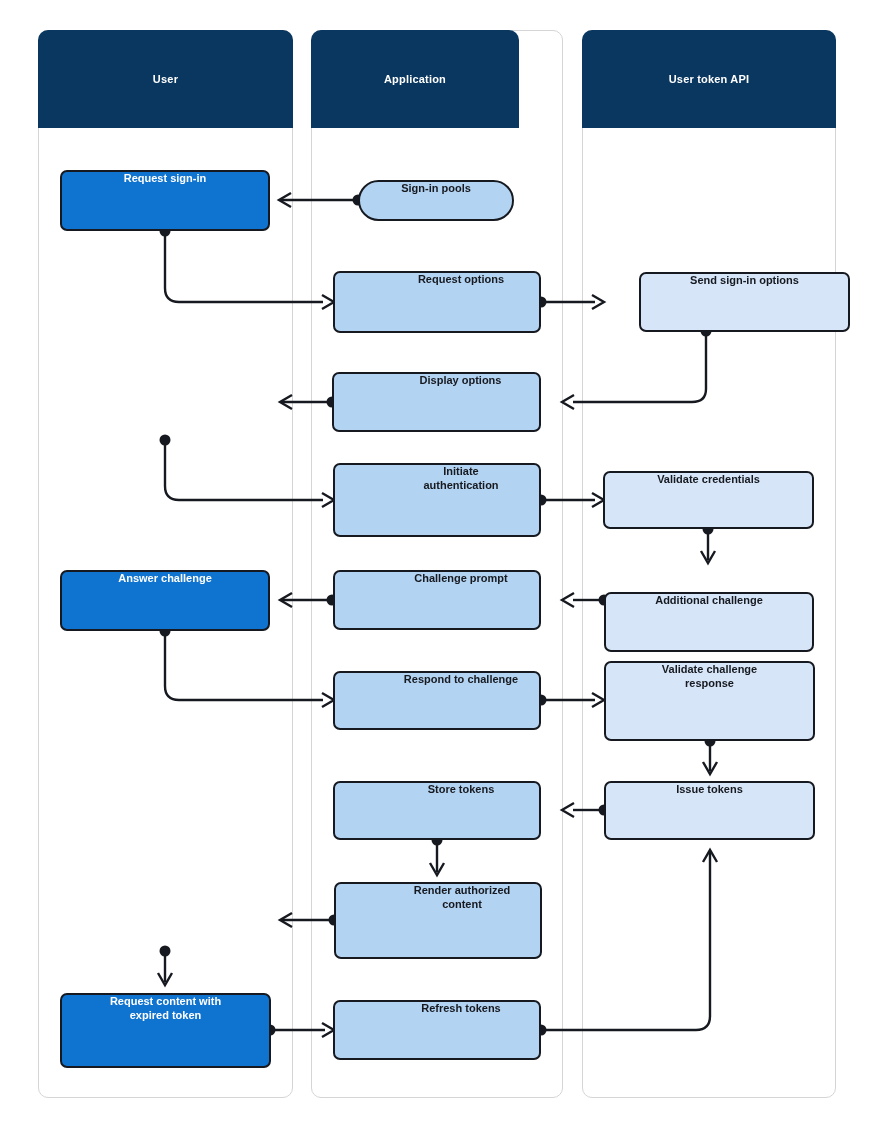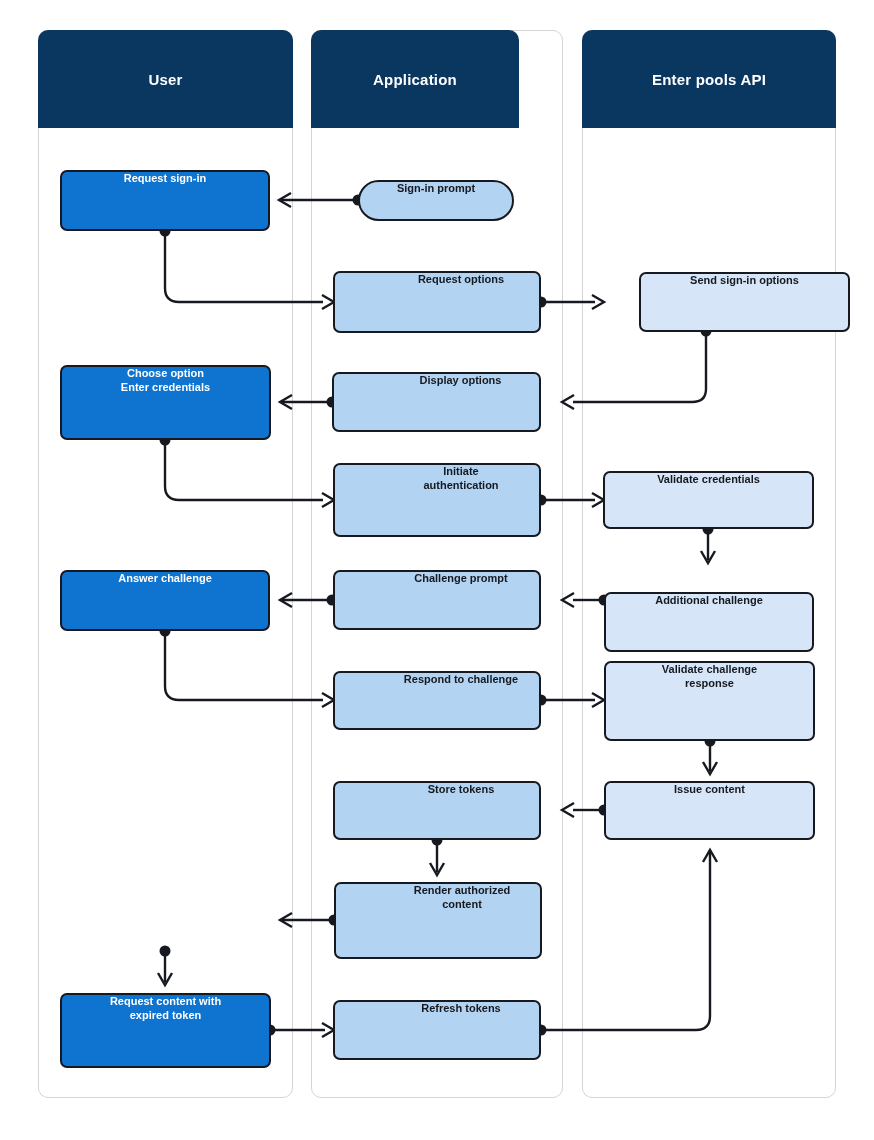--- a/index.html
+++ b/index.html
@@ -32,21 +32,21 @@
     position: absolute;
     background: #0a3760;
     border-radius: 10px 10px 0 0;
     box-sizing: border-box;
     display: flex;
     align-items: center;
     justify-content: center;
   }
   .lane-header-label {
     color: #ffffff;
-    font-size: 15px;
+    font-size: 11px;
     font-weight: bold;
     letter-spacing: 0.2px;
   }
   .node {
     position: absolute;
     box-sizing: border-box;
     border: 2.5px solid #16191f;
     display: flex;
     align-items: flex-start;
     justify-content: center;
@@ -96,21 +96,21 @@
   <div class="lane" style="left:311px; top:30px; width:252px; height:1068px;"></div>
   <div class="lane" style="left:582px; top:30px; width:254px; height:1068px;"></div>
 
   <div class="lane-header" style="left:38px; top:30px; width:255px; height:98px;">
     <span class="lane-header-label">User</span>
   </div>
   <div class="lane-header" style="left:311px; top:30px; width:208px; height:98px;">
     <span class="lane-header-label">Application</span>
   </div>
   <div class="lane-header" style="left:582px; top:30px; width:254px; height:98px;">
-    <span class="lane-header-label">Enter pools API</span>
+    <span class="lane-header-label">User token API</span>
   </div>
 
   <svg id="edges" viewBox="0 0 874 1140" xmlns="http://www.w3.org/2000/svg">
 
     <line x1="358" y1="200" x2="280" y2="200"></line>
     <polyline class="arrowhead" points="291,193 279,200 291,207"></polyline>
     <circle cx="358" cy="200" r="5.5"></circle>
 
     <path d="M165,231 L165,288 Q165,302 179,302 L323,302"></path>
     <polyline class="arrowhead" points="322,295 334,302 322,309"></polyline>
@@ -183,35 +183,31 @@
     <path d="M541,1030 L696,1030 Q710,1030 710,1016 L710,851"></path>
     <polyline class="arrowhead" points="703,862 710,850 717,862"></polyline>
     <circle cx="541" cy="1030" r="5.5"></circle>
   </svg>
 
   <div class="node user" style="left:60px; top:170px; width:210px; height:61px;">
     <span class="node-label">Request sign-in</span>
   </div>
 
   <div class="node pill" style="left:358px; top:180px; width:156px; height:41px;">
-    <span class="node-label">Sign-in prompt</span>
+    <span class="node-label">Sign-in pools</span>
   </div>
 
   <div class="node app" style="left:333px; top:271px; width:208px; height:62px;">
     <span class="node-label">Request options</span>
   </div>
 
   <div class="node api" style="left:603px; top:272px; width:211px; height:60px;margin-left:36px;">
     <span class="node-label">Send sign-in options</span>
   </div>
 
-  <div class="node user" style="left:60px; top:365px; width:211px; height:75px;">
-    <span class="node-label">Choose option
-Enter credentials</span>
-  </div>
 
   <div class="node app" style="left:332px; top:372px; width:209px; height:60px;">
     <span class="node-label">Display options</span>
   </div>
 
   <div class="node app" style="left:333px; top:463px; width:208px; height:74px;">
     <span class="node-label">Initiate
 authentication</span>
   </div>
 
@@ -238,21 +234,21 @@
   <div class="node api" style="left:604px; top:661px; width:211px; height:80px;">
     <span class="node-label">Validate challenge
 response</span>
   </div>
 
   <div class="node app" style="left:333px; top:781px; width:208px; height:59px;">
     <span class="node-label">Store tokens</span>
   </div>
 
   <div class="node api" style="left:604px; top:781px; width:211px; height:59px;">
-    <span class="node-label">Issue content</span>
+    <span class="node-label">Issue tokens</span>
   </div>
 
 
   <div class="node app" style="left:334px; top:882px; width:208px; height:77px;">
     <span class="node-label">Render authorized
 content</span>
   </div>
 
   <div class="node user" style="left:60px; top:993px; width:211px; height:75px;">
     <span class="node-label">Request content with

